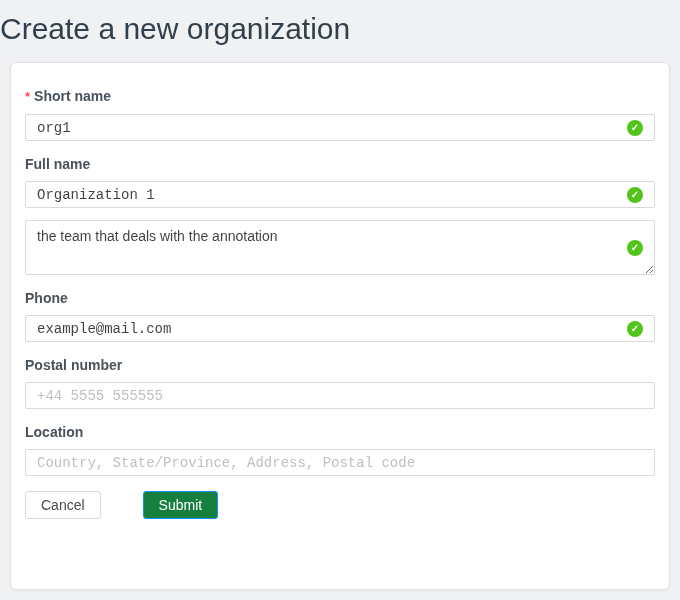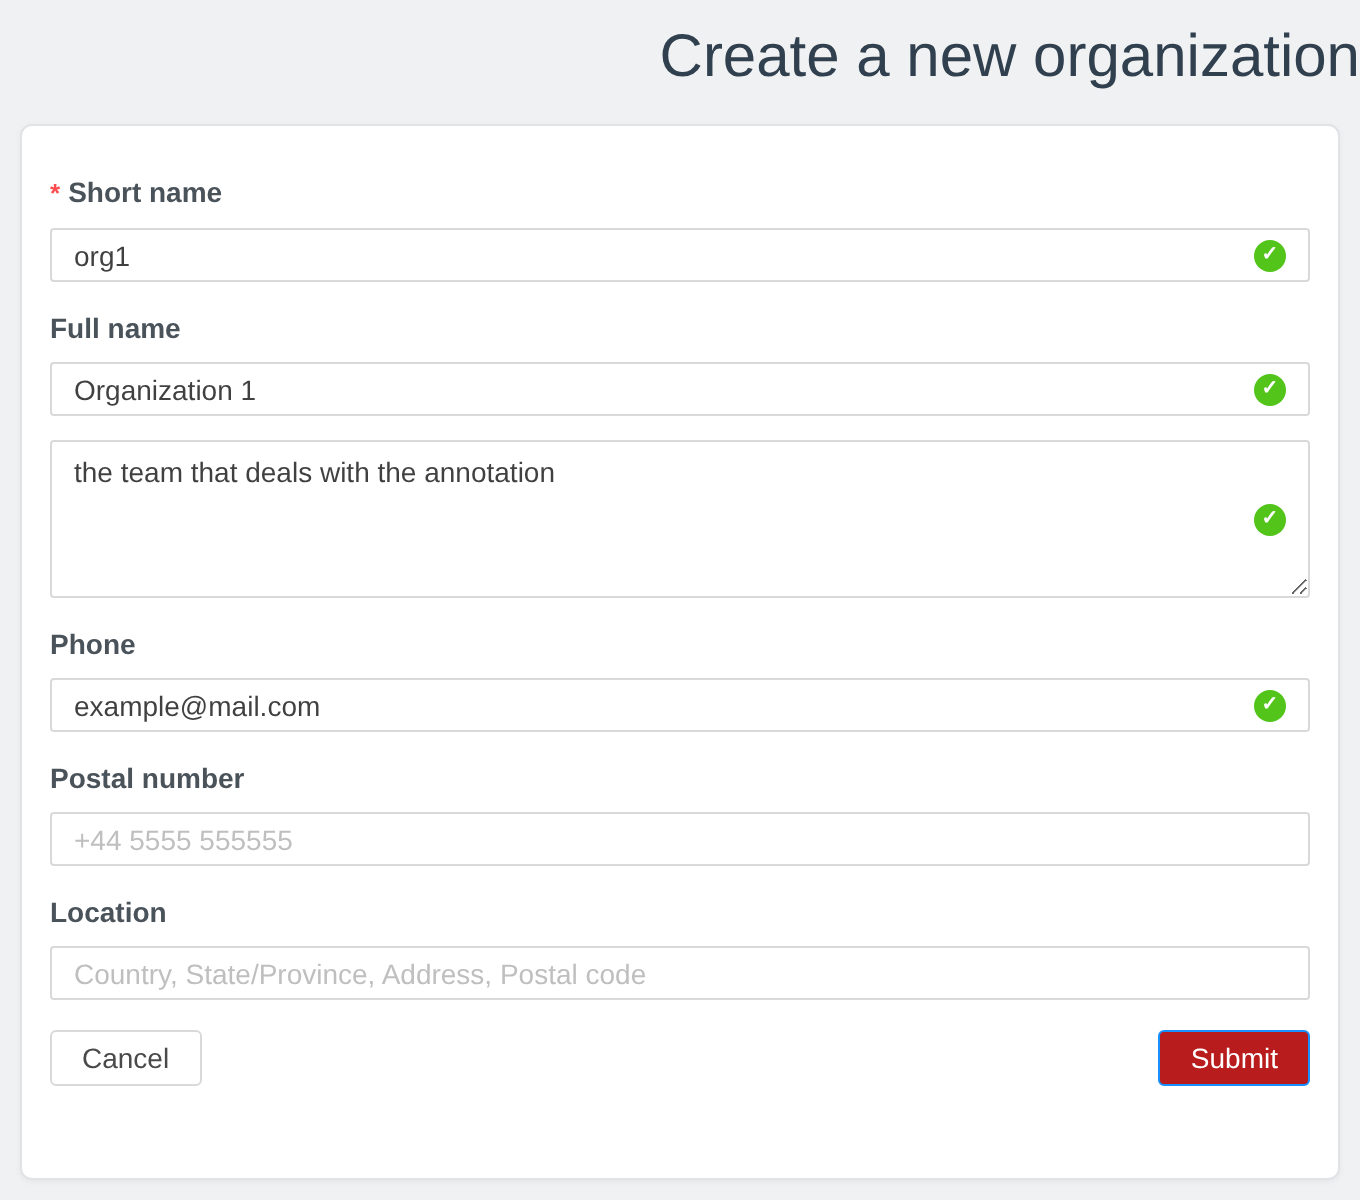--- a/index.html
+++ b/index.html
@@ -6,21 +6,21 @@
     margin: 0;
     padding: 0;
     width: 680px;
     height: 600px;
     background: #f0f1f3;
     font-family: "Liberation Sans", sans-serif;
     -webkit-font-smoothing: antialiased;
   }
   .page-title {
     margin: 6px 0 0 0;
-    text-align: right;
+    text-align: left;
     font-size: 30px;
     font-weight: 400;
     color: #31404e;
     line-height: 46px;
   }
   .card {
     box-sizing: border-box;
     margin: 10px 10px 0 10px;
     height: 528px;
     background: #ffffff;
@@ -52,23 +52,24 @@
     border-radius: 2px;
     background: #fff;
     font-family: "Liberation Sans", sans-serif;
     font-size: 14px;
     color: rgba(0,0,0,0.75);
     outline: none;
   }
   .text-input {
     height: 27px;
     padding: 0 30px 0 11px;
+    font-family: Liberation Mono, monospace;
   }
   .text-area {
-    height: 79px;
+    height: 55px;
     padding: 5px 30px 5px 11px;
     line-height: 20px;
     resize: vertical;
   }
   .text-input::placeholder, .text-area::placeholder { color: #bfbfbf; }
   .check-badge {
     position: absolute;
     right: 12px;
     top: 50%;
     transform: translateY(-50%);
@@ -78,42 +79,43 @@
     background: #52c41a;
     color: #ffffff;
     font-size: 10px;
     line-height: 16px;
     text-align: center;
     font-weight: bold;
     pointer-events: none;
   }
   .buttons {
     display: flex;
-    justify-content: space-between;
+    justify-content: flex-start;
     gap: 10px;
     margin-top: 15px;
   }
   .btn {
     height: 28px;
     padding: 0 15px;
     font-size: 14px;
     font-family: "Liberation Sans", sans-serif;
     border-radius: 3px;
     cursor: pointer;
     line-height: 26px;
   }
   .btn-cancel {
     background: #ffffff;
     border: 1px solid #d9d9d9;
     color: #4a4a4a;
   }
   .btn-submit {
-    background: #b91c1c;
+    background: #15803d;
     border: 1px solid #1890ff;
     color: #ffffff;
+    margin-left: 32px;
   }
 </style>
 </head>
 <body>
 
 <h1 class="page-title">Create a new organization</h1>
 
 <div class="card">
 
   <div class="field">

